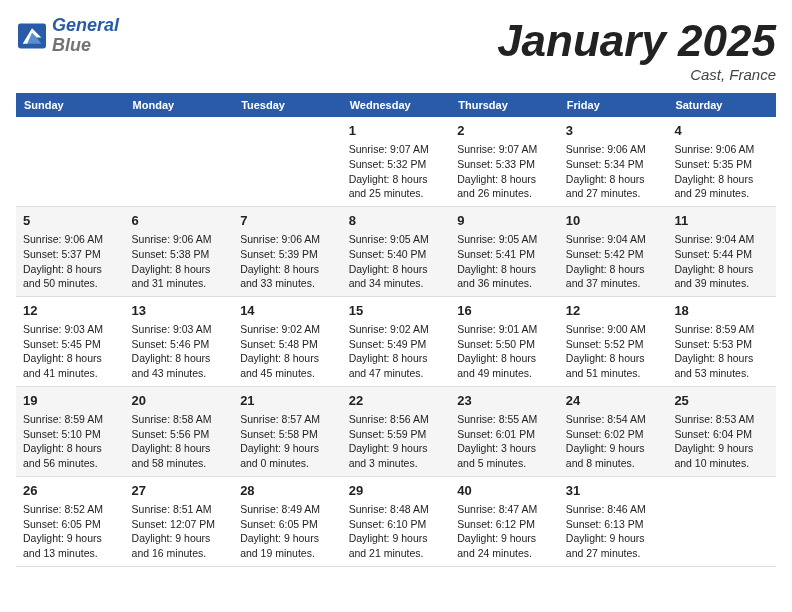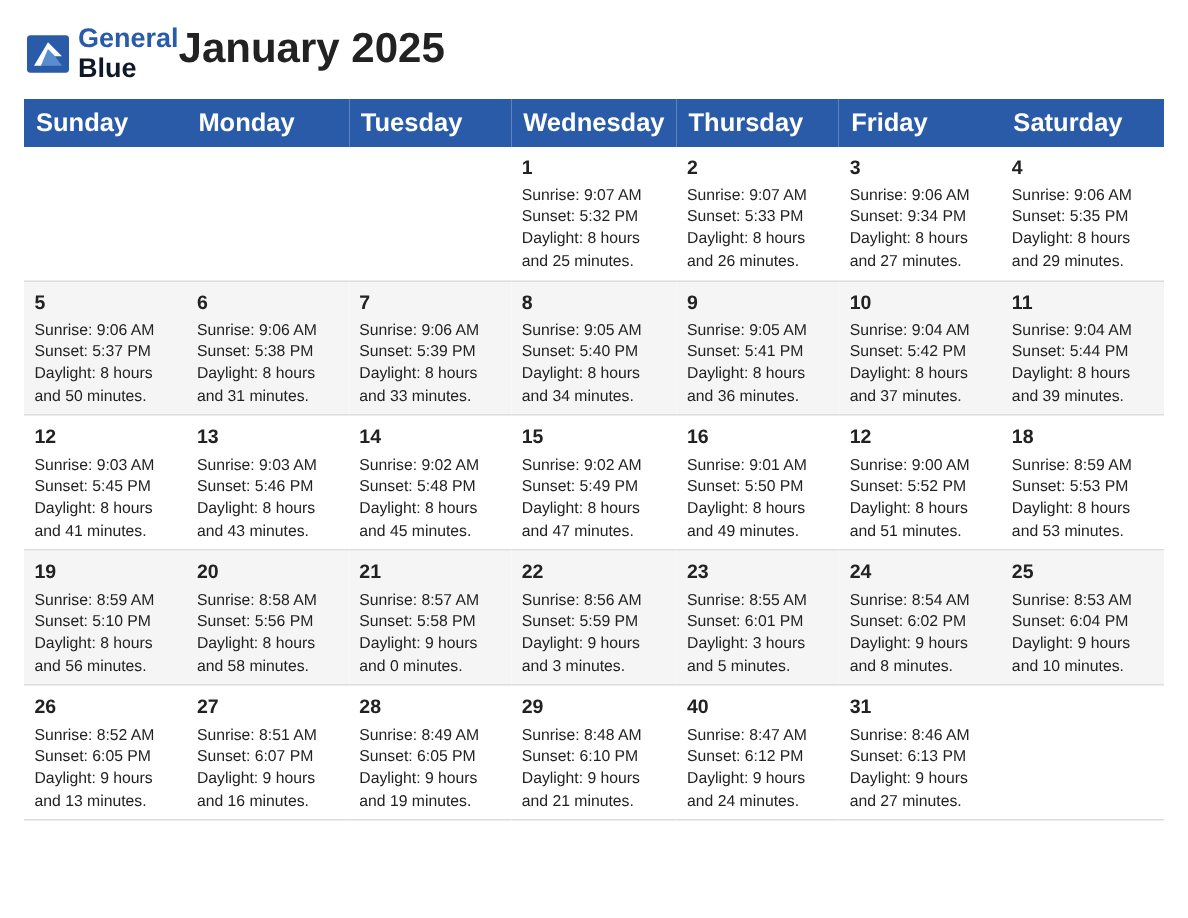--- a/index.html
+++ b/index.html
@@ -5,22 +5,24 @@
     * { box-sizing: border-box; margin: 0; padding: 0; }
     body {
       font-family: Arial, sans-serif;
       background: #fff;
       width: 792px;
       min-height: 612px;
       padding: 16px;
     }
     .header {
       display: flex;
+      justify-content: space-between;
       align-items: flex-start;
       margin-bottom: 10px;
+      font-style: italic;
     }
     .logo {
       display: flex;
       align-items: center;
     }
     .logo-text {
       font-size: 18px;
       font-weight: bold;
       color: #1a1a2e;
       line-height: 1.1;
@@ -30,39 +32,39 @@
     }
     .logo-icon {
       width: 32px;
       height: 28px;
       margin-right: 4px;
     }
     .title-block {
       text-align: right;
     }
     .month-title {
-      font-size: 28px;
+      font-size: 44px;
       font-weight: bold;
       color: #222;
     }
     .location {
       font-size: 15px;
       color: #444;
     }
     table {
       width: 100%;
       border-collapse: collapse;
       font-size: 11px;
     }
     thead tr th {
       background: #2a5ba8;
       color: #fff;
       text-align: left;
       padding: 6px 8px;
-      font-size: 17px;
+      font-size: 11px;
       font-weight: bold;
     }
     tbody tr {
       border-bottom: 1px solid #ddd;
     }
     tbody tr:nth-child(odd) {
       background: #fff;
     }
     tbody tr:nth-child(even) {
       background: #f5f5f5;
@@ -89,25 +91,26 @@
 
 <div class="header">
   <div class="logo">
     <svg class="logo-icon" viewBox="0 0 40 36">
       <rect x="2" y="2" width="36" height="32" rx="3" fill="#2a5ba8"></rect>
       <polygon points="8,28 20,8 32,20 26,20 20,14 14,28" fill="white"></polygon>
       <polygon points="20,14 26,20 32,28 14,28" fill="#7ab0e8" opacity="0.6"></polygon>
     </svg>
     <div class="logo-text">
       <div><span>General</span></div>
-      <div><span style="color:#0f172a">Blue</span></div>
+      <div><span style="color:#737373">Blue</span></div>
     </div>
   </div>
   <div class="title-block">
     <div class="month-title">January 2025</div>
+    <div class="location">Cast, France</div>
   </div>
 </div>
 
 <table>
   <thead>
     <tr>
     <th>Sunday</th>
         <th>Monday</th>
         <th>Tuesday</th>
         <th>Wednesday</th>
@@ -129,21 +132,21 @@
         </td>
         <td>
           <span class="day-num">2</span>
           <div>Sunrise: 9:07 AM</div>
           <div>Sunset: 5:33 PM</div>
           <div>Daylight: 8 hours and 26 minutes.</div>
         </td>
         <td>
           <span class="day-num">3</span>
           <div>Sunrise: 9:06 AM</div>
-          <div>Sunset: 9:34 PM</div>
+          <div>Sunset: 5:34 PM</div>
           <div>Daylight: 8 hours and 27 minutes.</div>
         </td>
         <td>
           <span class="day-num">4</span>
           <div>Sunrise: 9:06 AM</div>
           <div>Sunset: 5:35 PM</div>
           <div>Daylight: 8 hours and 29 minutes.</div>
         </td>
       </tr>
       <tr>
@@ -281,21 +284,21 @@
       <tr>
         <td>
           <span class="day-num">26</span>
           <div>Sunrise: 8:52 AM</div>
           <div>Sunset: 6:05 PM</div>
           <div>Daylight: 9 hours and 13 minutes.</div>
         </td>
         <td>
           <span class="day-num">27</span>
           <div>Sunrise: 8:51 AM</div>
-          <div>Sunset: 6:07 PM</div>
+          <div>Sunset: 12:07 PM</div>
           <div>Daylight: 9 hours and 16 minutes.</div>
         </td>
         <td>
           <span class="day-num">28</span>
           <div>Sunrise: 8:49 AM</div>
           <div>Sunset: 6:05 PM</div>
           <div>Daylight: 9 hours and 19 minutes.</div>
         </td>
         <td>
           <span class="day-num">29</span>

